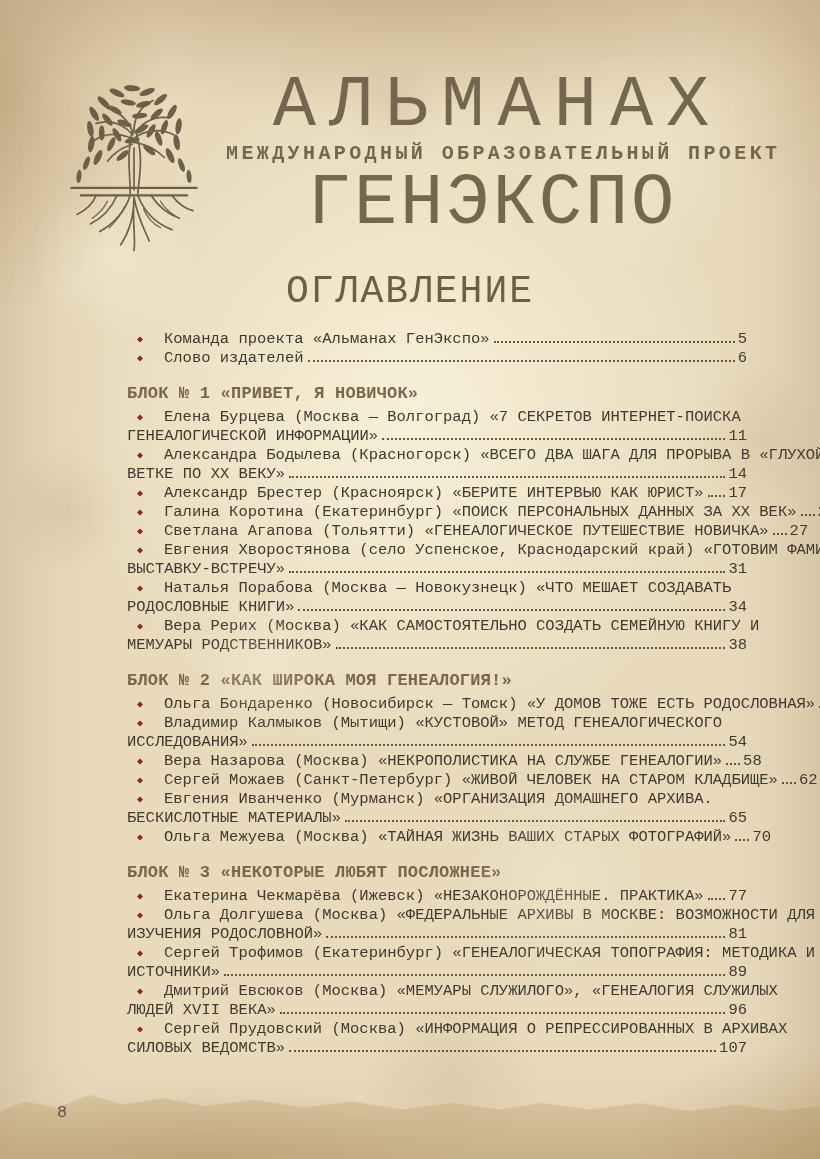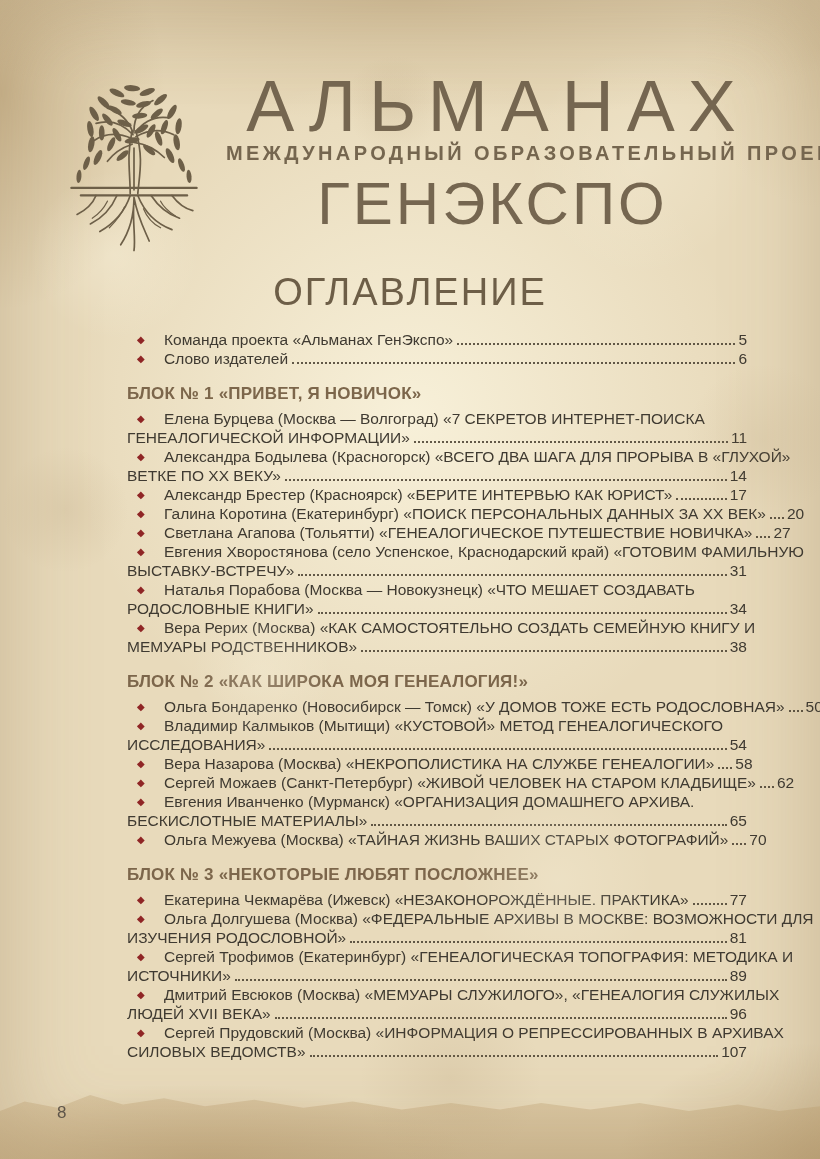--- a/index.html
+++ b/index.html
@@ -1,18 +1,18 @@
 <!DOCTYPE html>
 <html><head>
 <meta charset="utf-8">
 <style>
   html,body{margin:0;padding:0;background:#888;}
   .page{
     position:relative;width:820px;height:1159px;overflow:hidden;
-    font-family:Liberation Sans, sans-serif;
+    font-family:Liberation Mono, monospace;
     background:
       radial-gradient(ellipse 55% 40% at 50% 36%, rgba(250,244,222,.85), rgba(250,244,222,0) 75%),
       radial-gradient(ellipse 95% 16% at 50% 0%, rgba(173,144,96,.30), transparent 65%),
       radial-gradient(ellipse 28% 26% at 0% 8%, rgba(168,138,90,.42), transparent 72%),
       radial-gradient(ellipse 22% 20% at 100% 4%, rgba(190,164,118,.25), transparent 70%),
       radial-gradient(ellipse 34% 14% at 100% 100%, rgba(162,132,85,.38), transparent 72%),
       radial-gradient(ellipse 45% 9% at 25% 100%, rgba(168,138,92,.34), transparent 72%),
       #e8dabb;
     box-shadow: inset 0 0 95px rgba(138,108,68,.34);
   }
@@ -29,21 +29,21 @@
   }
   .stain{position:absolute;left:0;bottom:0;width:100%;height:80px;
     background:linear-gradient(180deg, rgba(188,158,110,.30), rgba(178,148,100,.42));
     clip-path:polygon(0 40%,3% 28%,7% 36%,11% 20%,15% 32%,20% 24%,25% 34%,31% 26%,37% 36%,43% 28%,49% 38%,55% 30%,61% 38%,66% 30%,72% 38%,78% 30%,84% 40%,90% 32%,95% 40%,100% 34%,100% 100%,0 100%);
   }
   .header{position:relative;height:258px;}
   .logo{position:absolute;left:58px;top:74px;}
   .titles{position:absolute;left:226px;right:64px;top:66px;text-align:center;color:#756650;}
   .title-top{font-size:72px;line-height:80px;letter-spacing:13px;margin-right:-13px;white-space:nowrap;}
   .subtitle{font-size:20px;font-weight:bold;letter-spacing:3.4px;margin:-4px 0 0;margin-right:-3.4px;color:#75664f;white-space:nowrap;}
-  .title-bottom{font-size:60px;line-height:90px;letter-spacing:3px;margin:-6px -3px 0 0;white-space:nowrap;}
+  .title-bottom{font-size:72px;line-height:90px;letter-spacing:3px;margin:-6px -3px 0 0;white-space:nowrap;}
   .toc-heading{text-align:center;font-weight:normal;font-size:38px;line-height:44px;letter-spacing:2px;color:#6d5e47;margin:12px 0 0;}
   .toc{margin:16px 73px 0 127px;font-size:15.5px;color:#3f3a31;}
   .line{display:flex;align-items:baseline;line-height:19px;white-space:nowrap;}
   .bullet{flex:0 0 auto;color:#8f2525;font-size:10px;width:13px;margin:0 14px 0 10px;align-self:center;}
   .t{flex:0 0 auto;}
   .leader{flex:1 1 auto;min-width:14px;border-bottom:2px dotted rgba(72,62,47,.85);margin:0 3px 3px 4px;}
   .pnum{flex:0 0 auto;}
   .block{margin-top:16px;}
   .block-heading{font-weight:bold;font-size:17px;letter-spacing:.2px;color:#7c664b;margin:0 0 5px;}
   .page-num-footer{position:absolute;left:57px;top:1103px;font-size:17px;color:#5f564a;}

